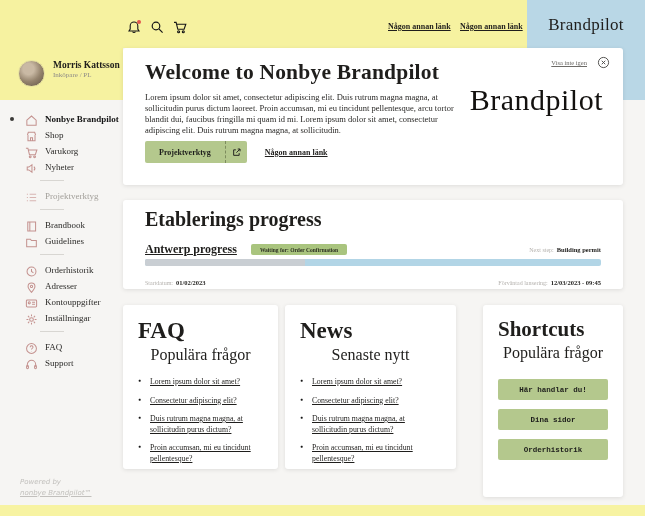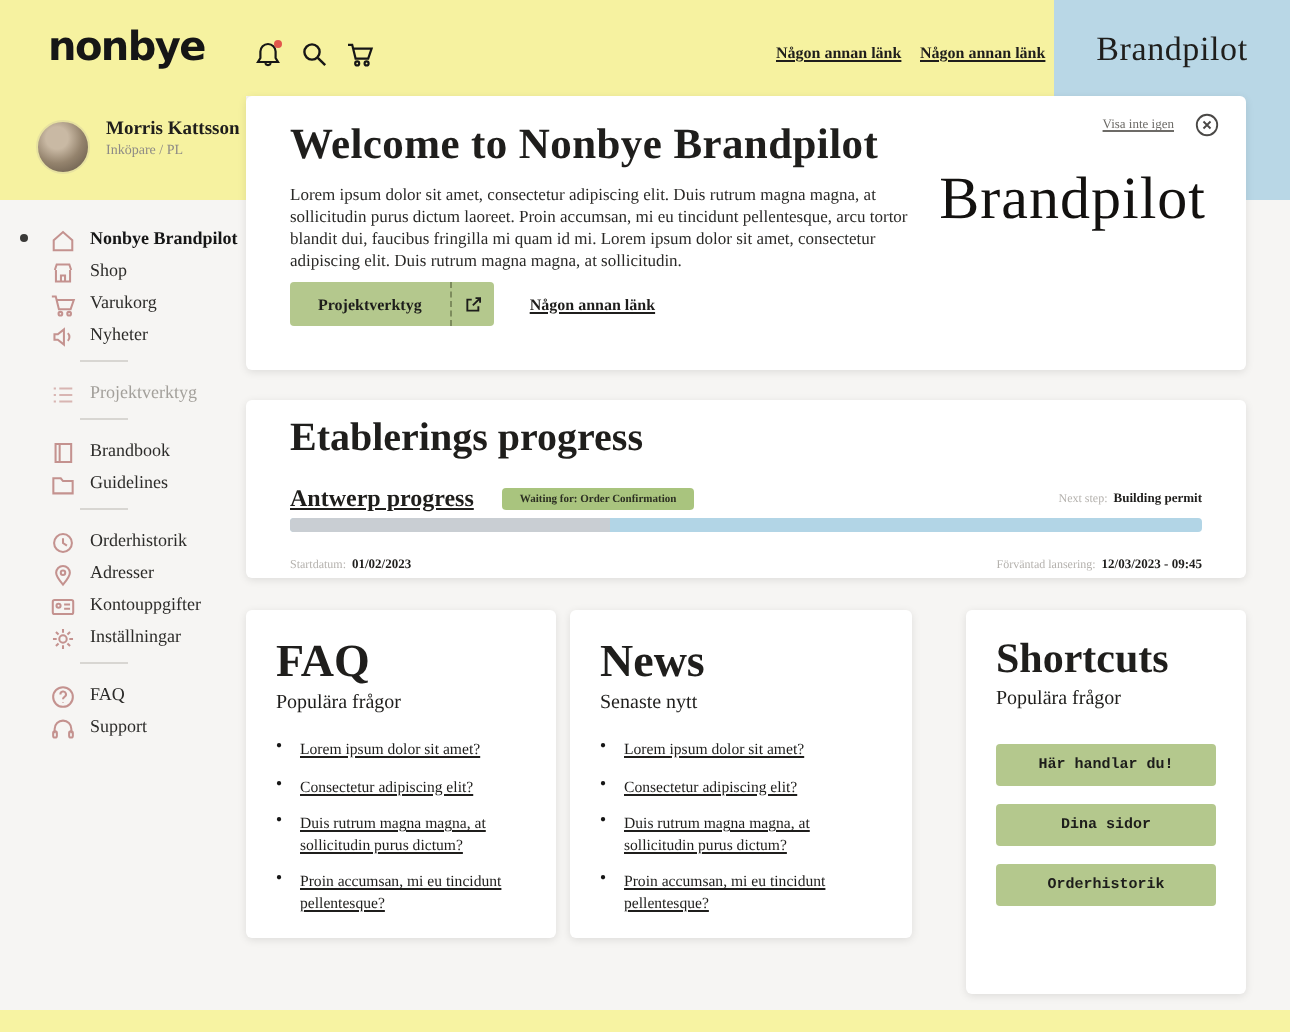--- a/index.html
+++ b/index.html
@@ -75,21 +75,21 @@
   .p-dates .lab { font-size:6px; color:#b5b2ae; }
   .p-dates b { font-size:6.5px; color:#1f1e1c; margin-left:3px; }
 
   
   #faq { left:123px; top:305px; width:155px; height:164px; }
   #news { left:285px; top:305px; width:171px; height:164px; }
   #shortcuts { left:483px; top:305px; width:140px; height:192px; }
   .c-pad { padding:14px 15px; }
   .c-title { font-size:23px; line-height:1; }
   #shortcuts .c-title { font-size:21px; }
-  .c-sub { font-size:10px; margin-top:4px; }
+  .c-sub { font-size:16px; margin-top:4px;text-align:center; }
   .c-list { list-style:none; margin-top:13px; }
   .c-list li { position:relative; padding-left:12px; margin-bottom:8px; font-size:7.8px; line-height:1.35; }
   .c-list li::before { content:"●"; position:absolute; left:0; top:1px; font-size:5px; color:#161616; }
   .c-list a { color:#1f1e1c; text-decoration:underline; cursor:pointer; }
   .sc-btn { display:block; width:100%; height:21px; margin-top:9px; background:#b4c88d; border:none; border-radius:2px;
             font-family:Liberation Mono, monospace; font-size:7.5px; font-weight:bold; color:#1d1d1b; cursor:pointer; }
   .sc-btns { margin-top:17px; }
 
   
   .powered { position:absolute; left:20px; top:477px; font-family:"DejaVu Sans", sans-serif; font-style:italic; font-size:7px; color:#c2c0bd; line-height:1.5; }
@@ -100,21 +100,20 @@
 
 <div id="app">
 
   <div class="yellow-top"></div>
   <div class="yellow-side"></div>
   <div class="blue-box">
     <span class="brand">Brandpilot</span>
   </div>
   <div class="bottom-strip"></div>
 
-  <div class="logo">nonbye</div>
   <div class="hdr-icons">
     <span class="hdr-icon">
       <svg viewBox="0 0 14 14" fill="none" stroke="currentColor" stroke-width="1.1">
           <path d="M7 2 a3.8 3.8 0 0 1 3.8 3.8 V9 l1.2 2 H2 L3.2 9 V5.8 A3.8 3.8 0 0 1 7 2 Z"></path>
           <path d="M5.6 11.6 a1.5 1.5 0 0 0 2.8 0"></path>
         </svg>
       <span class="red-dot"></span>
     </span>
     <span class="hdr-icon">
       <svg viewBox="0 0 14 14" fill="none" stroke="currentColor" stroke-width="1.2">
@@ -339,14 +338,18 @@
       <h2 class="c-title">Shortcuts</h2>
       <div class="c-sub">Populära frågor</div>
       <div class="sc-btns">
         <button class="sc-btn">Här handlar du!</button>
         <button class="sc-btn">Dina sidor</button>
         <button class="sc-btn">Orderhistorik</button>
       </div>
     </div>
   </section>
 
+  <div class="powered">
+    <span>Powered by</span><br>
+    <span class="pb-brand">nonbye Brandpilot™</span>
+  </div>
 
 </div>
 
 </body></html>

